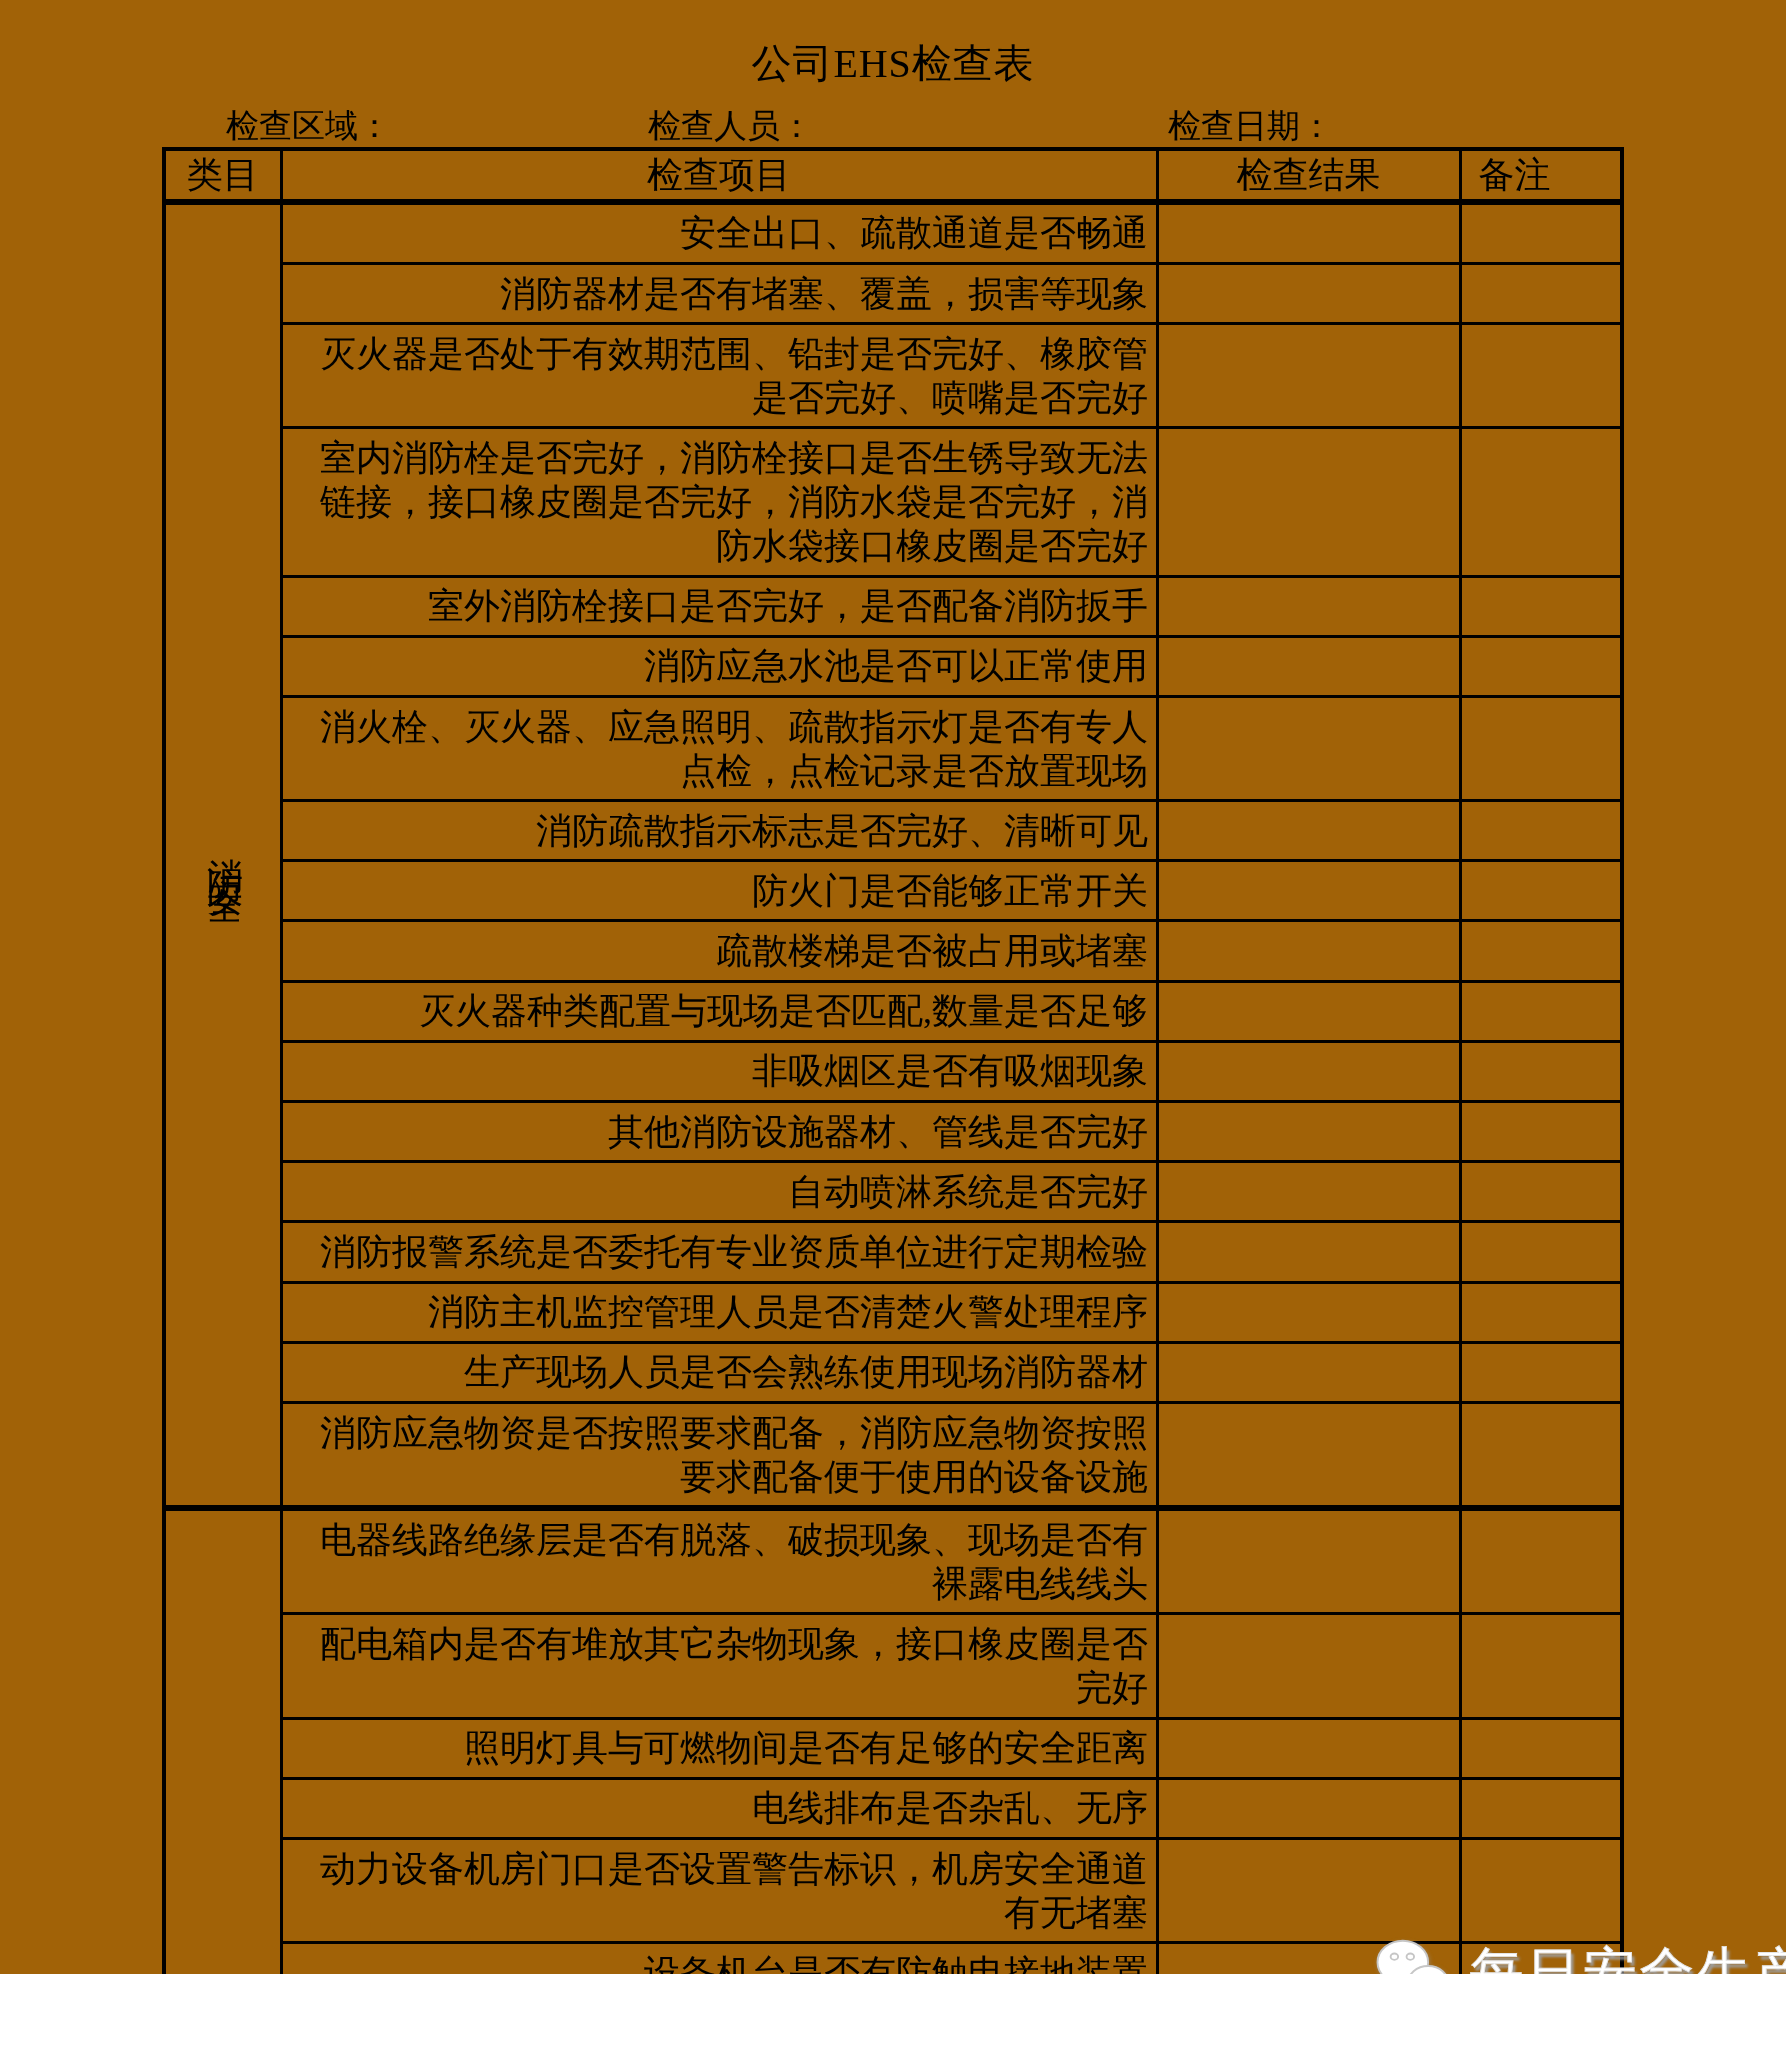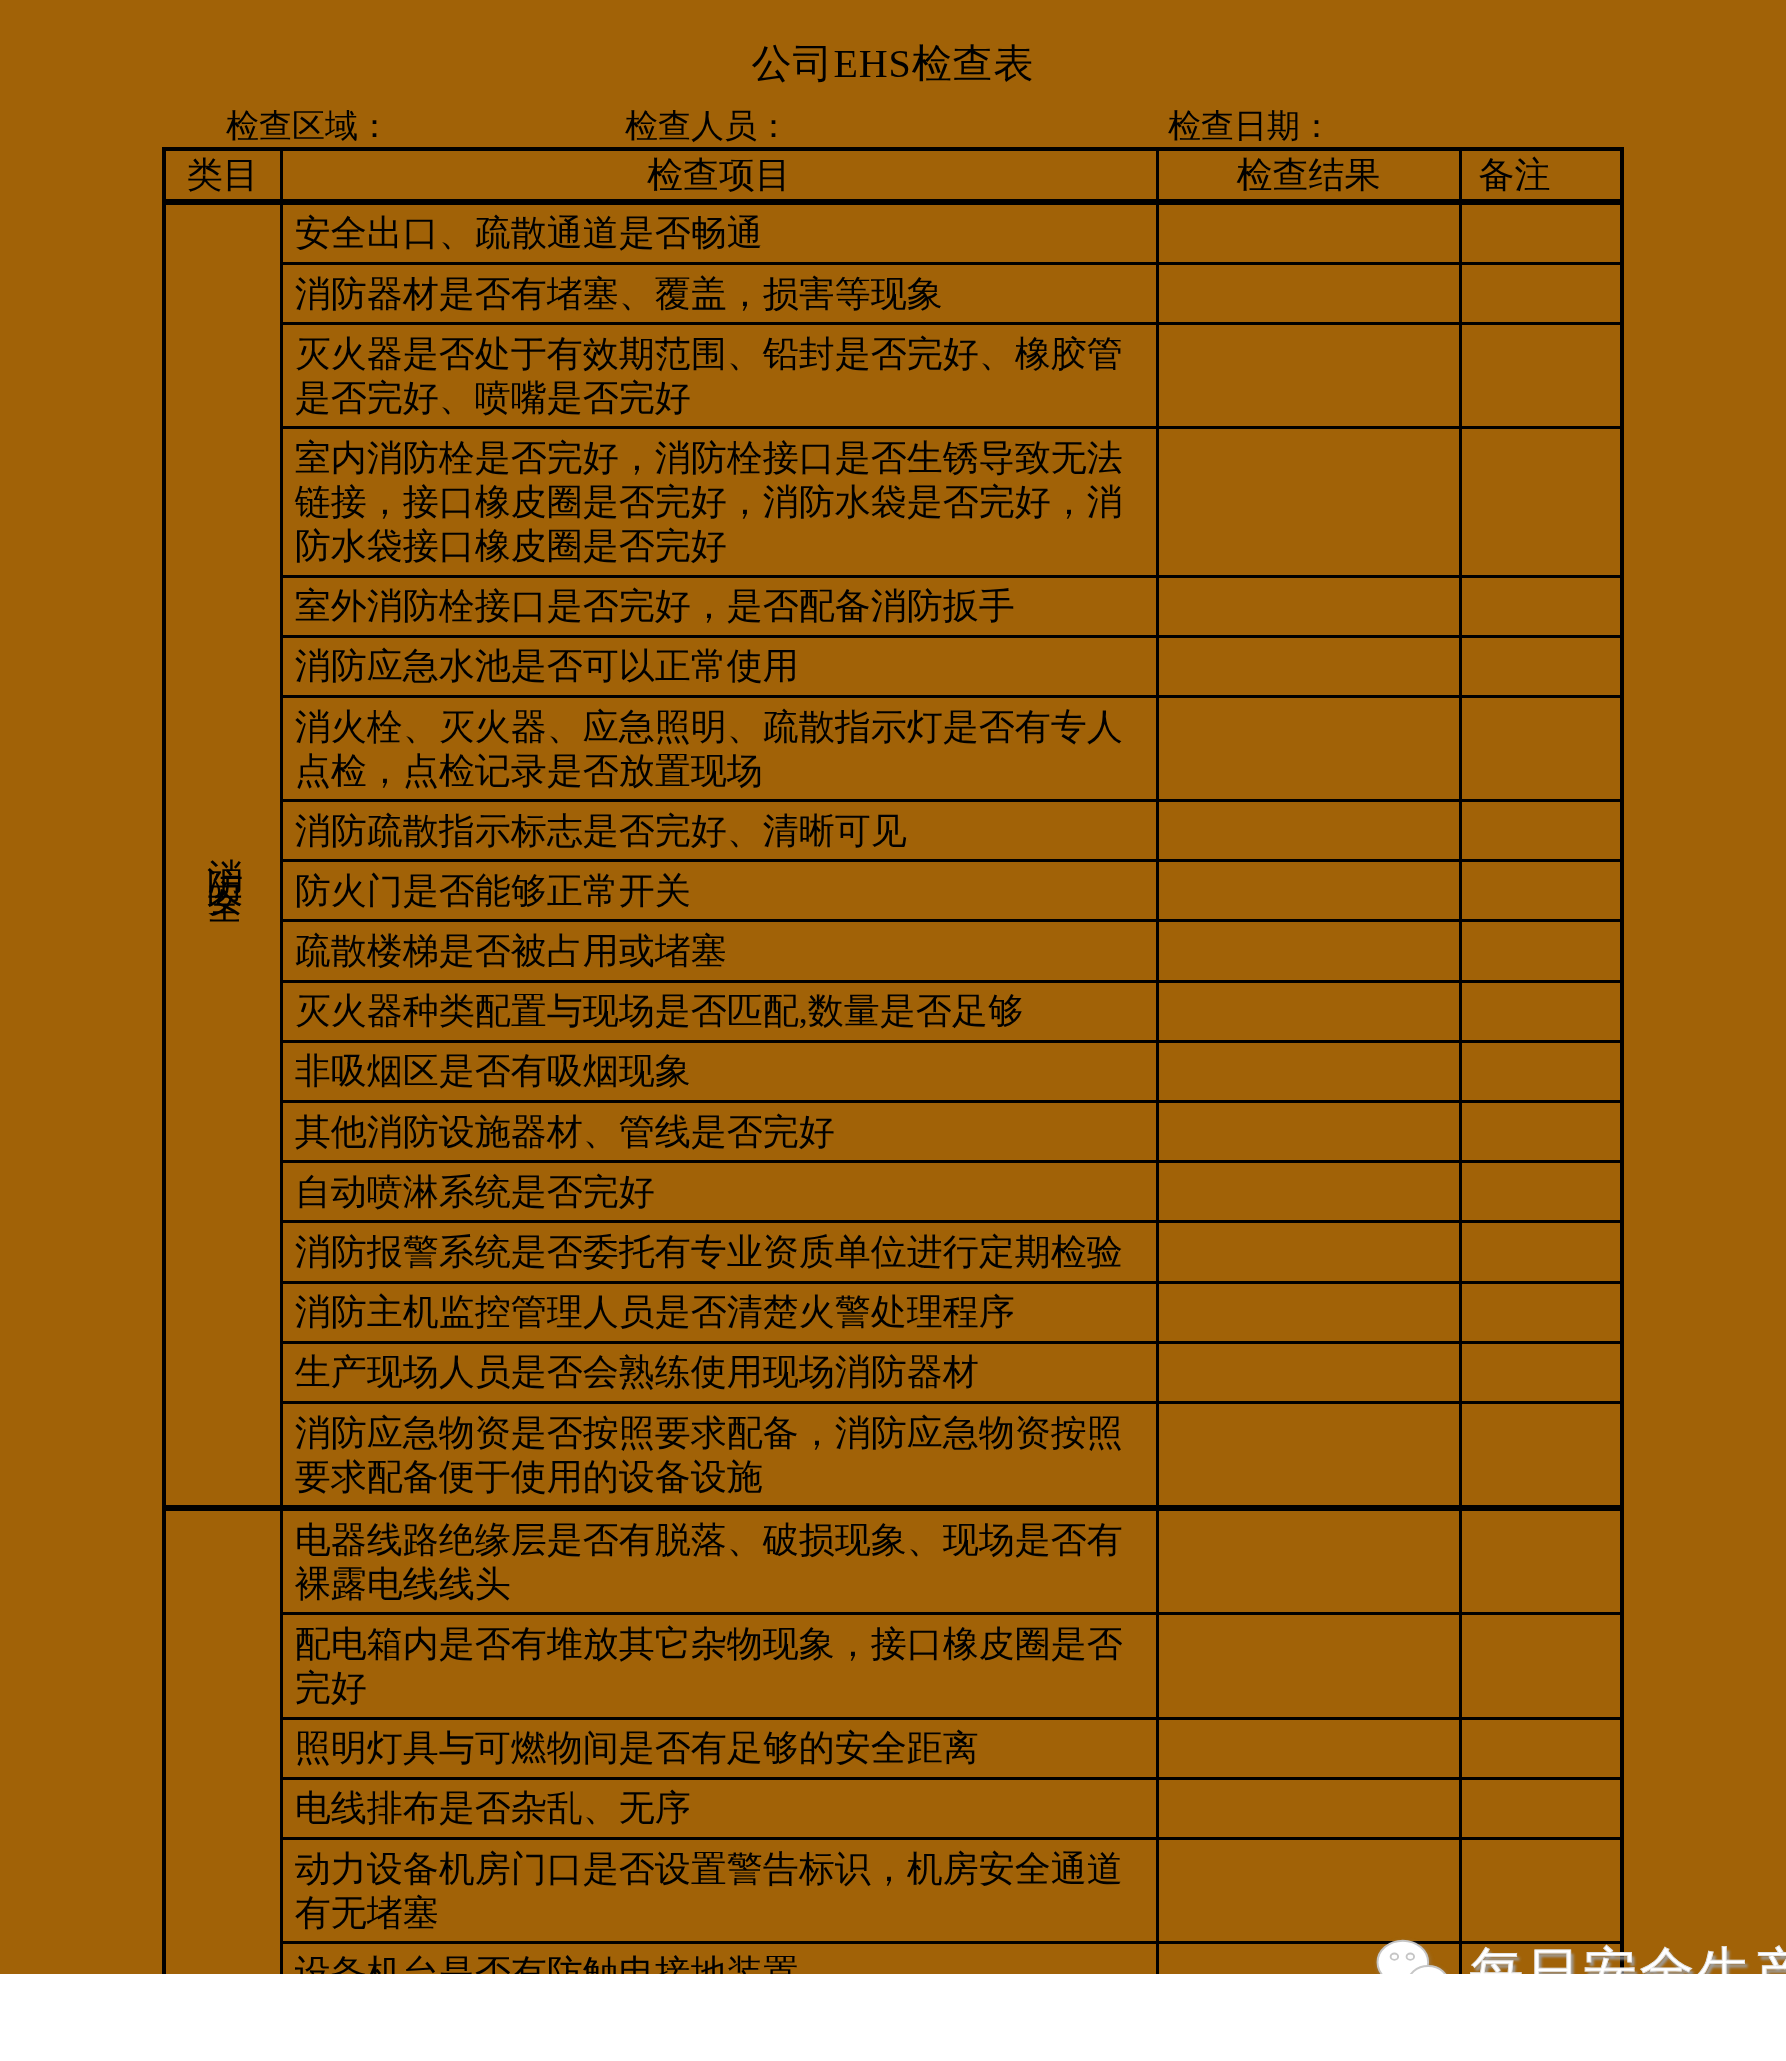--- a/index.html
+++ b/index.html
@@ -33,21 +33,21 @@
     white-space:nowrap;
   }
   
   .meta-label{
     position:absolute;
     top:104px;
     font-size:33px;
     white-space:nowrap;
   }
   .meta-area{left:226px;}
-  .meta-person{left:625px;text-align:center;}
+  .meta-person{left:648px;text-align:center;}
   .meta-date{left:1168px;}
   
   table.checklist{
     position:absolute;
     left:162px;
     top:147px;
     width:1458px;
     border-collapse:collapse;
     table-layout:fixed;
     font-size:36px;
@@ -84,21 +84,21 @@
   }
   .vert{
     display:inline-block;
     writing-mode:vertical-rl;
     text-orientation:upright;
     letter-spacing:10.4px;
     font-size:36px;
     line-height:1;
   }
   td.item-cell{
-    text-align:left;
+    text-align:right;
     word-break:break-all;
   }
   td.result-cell,td.remark-cell{
     padding:0;
   }
   tr.section-start td{border-top-width:6.6px;}
   
   .watermark{
     position:absolute;
     left:1370px;

